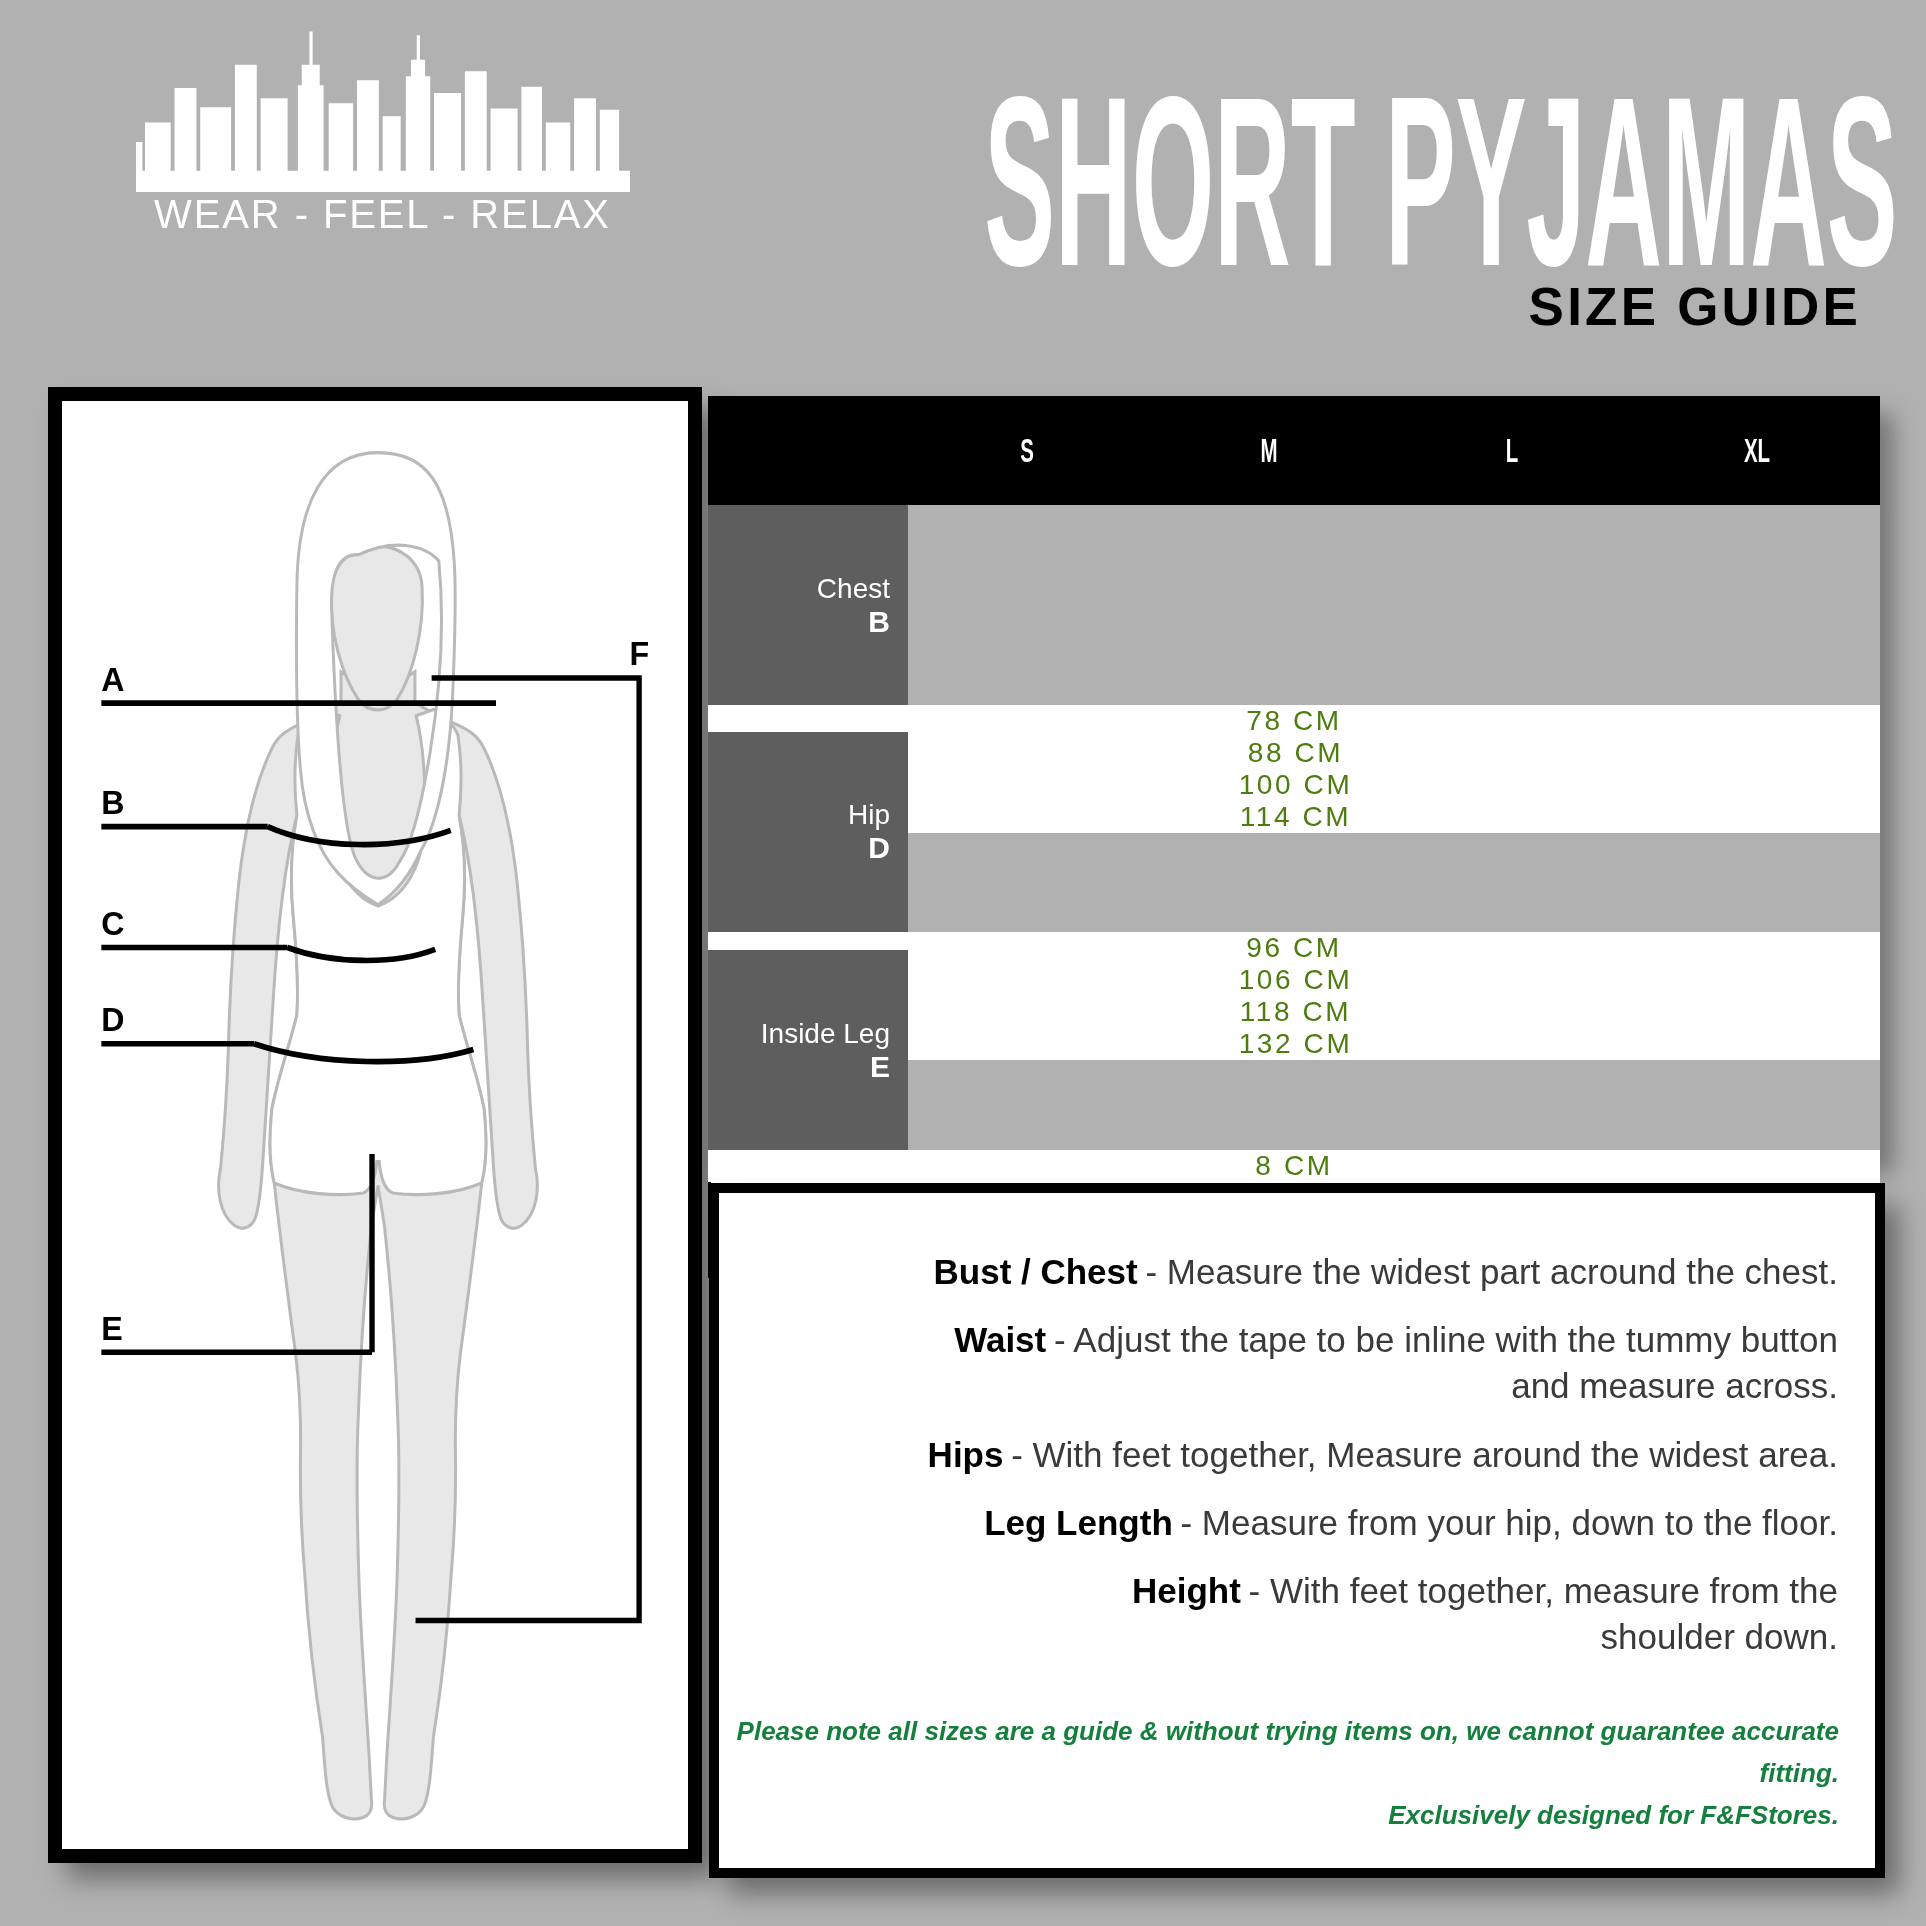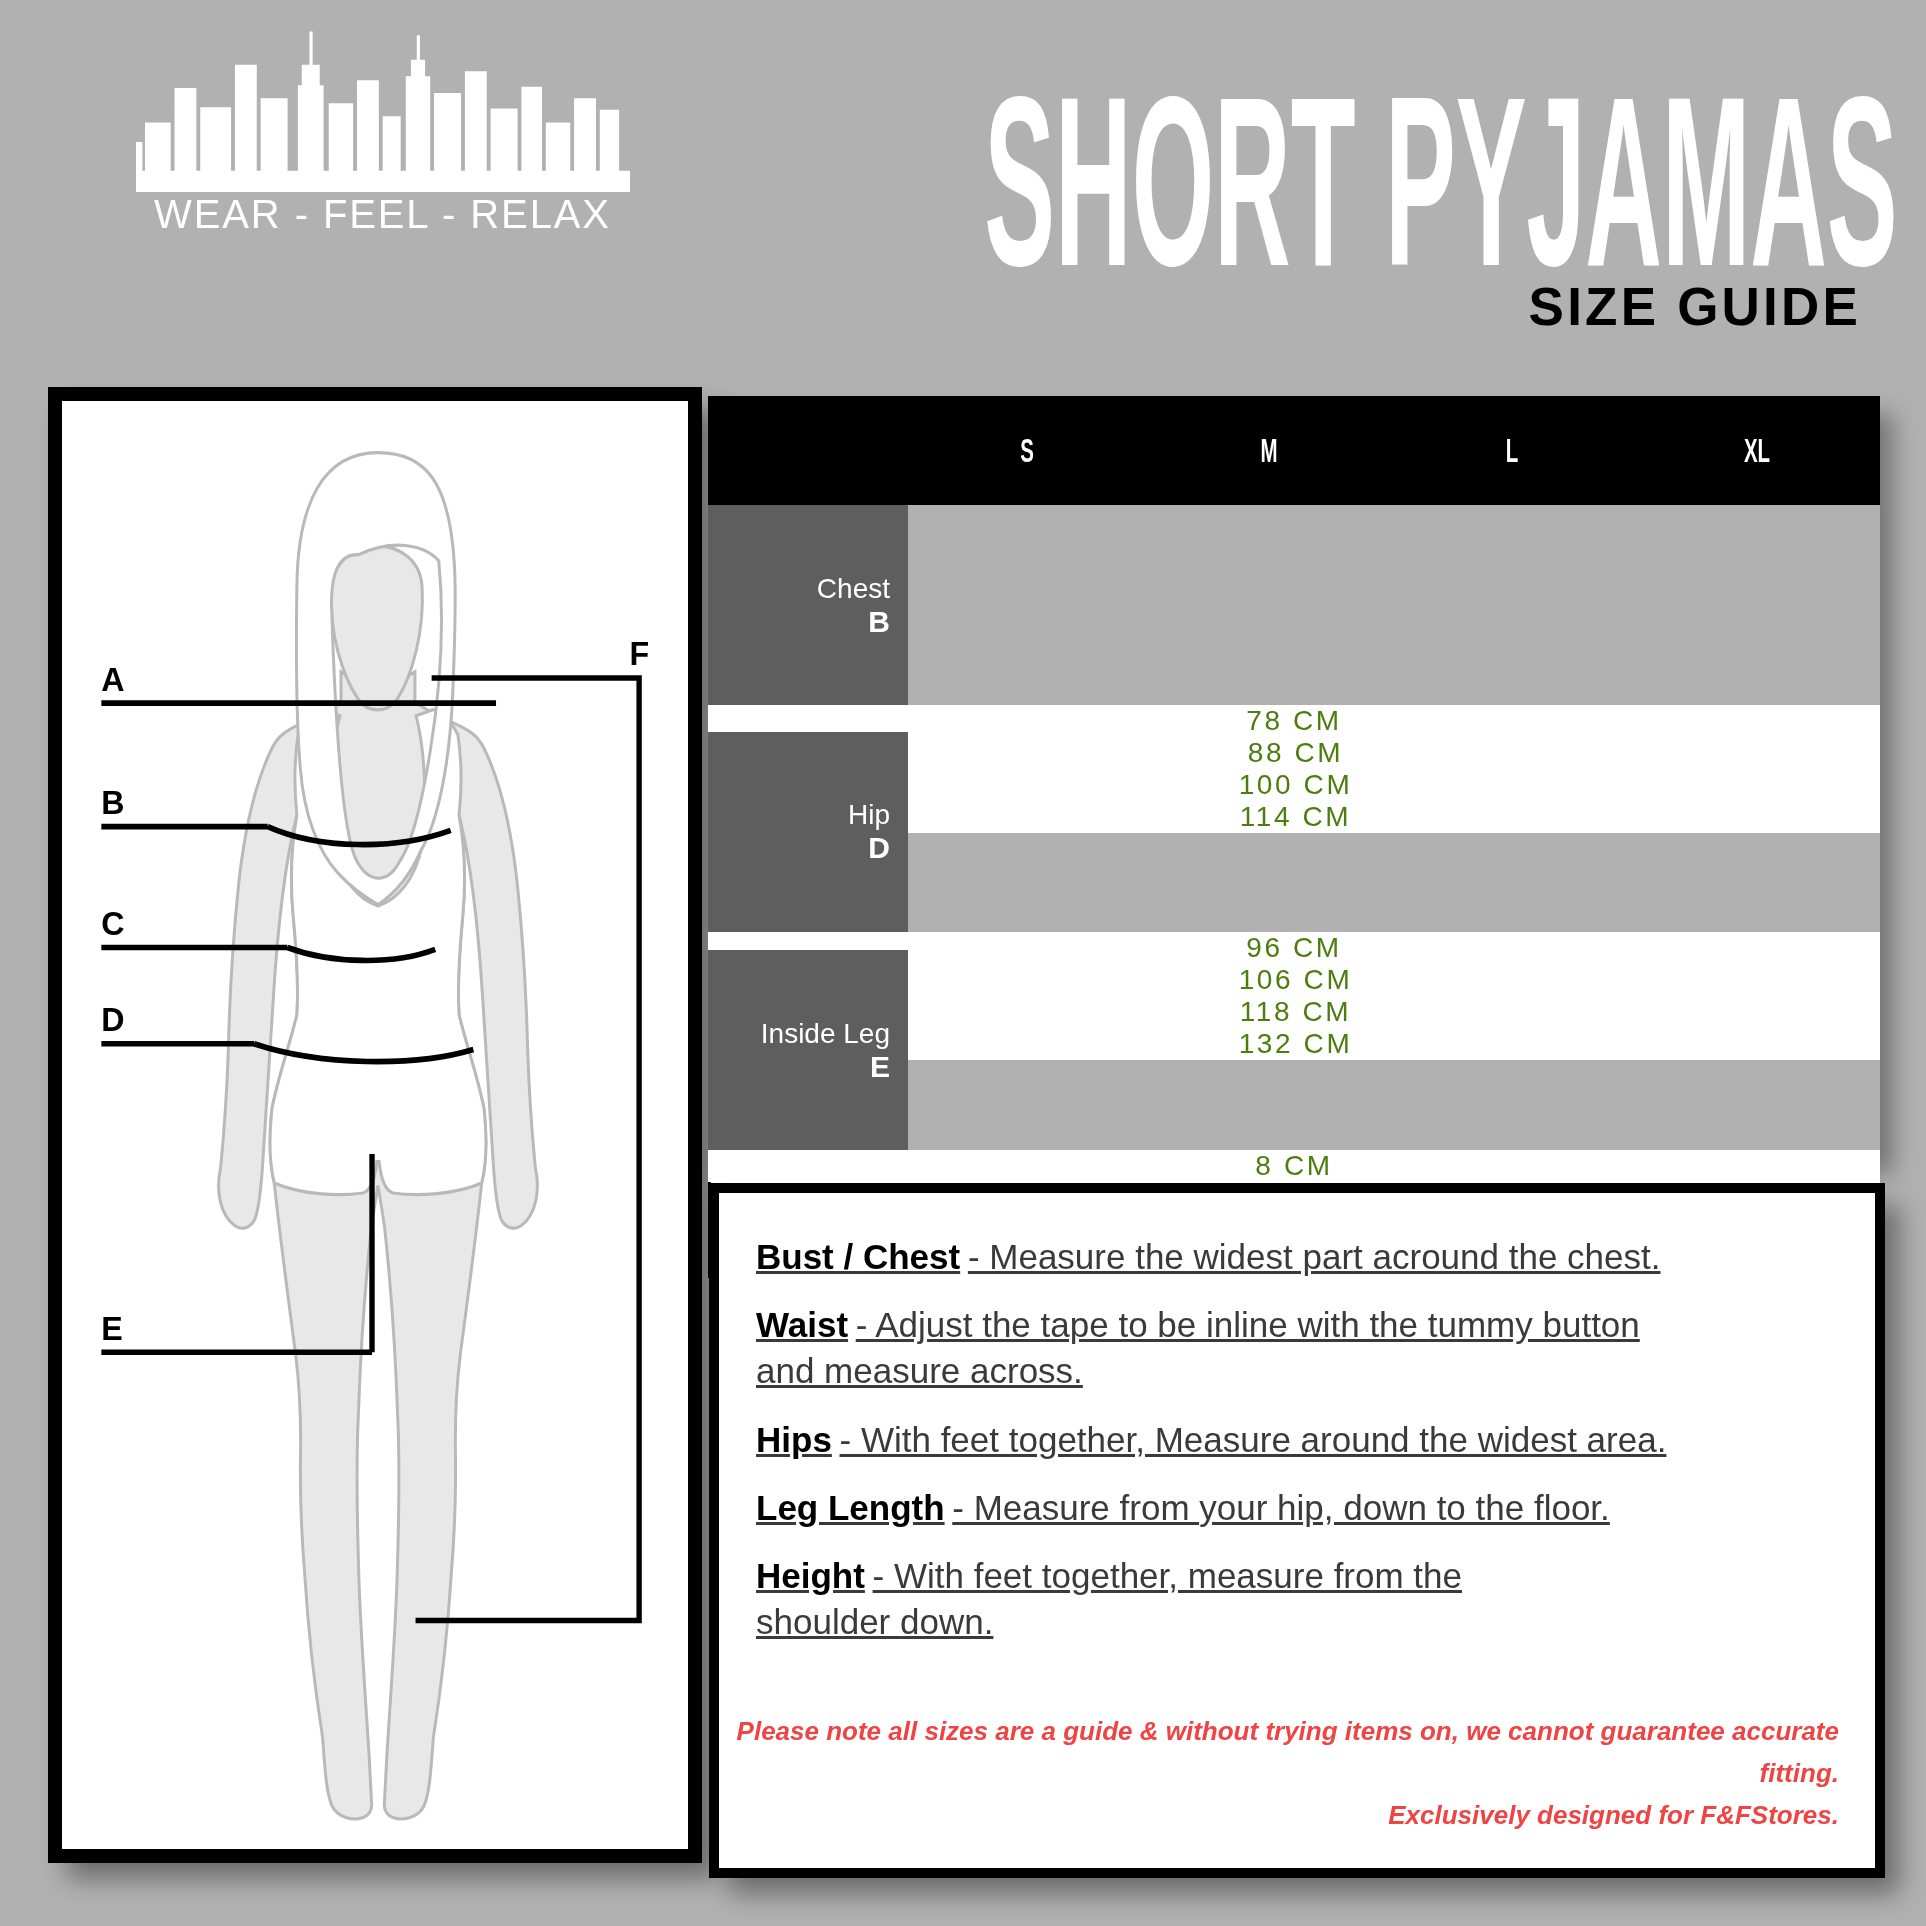--- a/index.html
+++ b/index.html
@@ -53,25 +53,25 @@
            font-size:28px; letter-spacing:2.6px; color:#4d7c0f; border-left:3.2px solid #000; }
   .tcell.first { border-left:none; }
 
   
   .info-box {
     position:absolute; left:709px; top:1183px; width:1176px; height:695px;
     background:#fff; border:10.3px solid #000; box-sizing:border-box;
     box-shadow:16.7px 19px 24.4px -2.6px rgba(0,0,0,0.40);
     padding:41px 37px 0 37px;
   }
-  .instr p { margin:0 0 22px 0; text-align:left; font-size:35px; line-height:1.32; color:#3a3a3a; font-weight:400;text-decoration:underline; }
+  .instr p { margin:15px 0 22px 0; text-align:right; font-size:35px; line-height:1.32; color:#3a3a3a; font-weight:400; }
   .instr b { font-size:35px; color:#000; font-weight:700; }
   .instr .instr-text { margin-left:7.7px; }
   .info-notes { position:absolute; right:36px; bottom:32px; text-align:right;
-                font-size:26px; font-weight:700; font-style:italic; color:#ef4444; line-height:1.62; }
+                font-size:26px; font-weight:700; font-style:italic; color:#15803d; line-height:1.62; }
 </style>
 </head>
 <body>
 
 <div class="canvas">
 
   <div class="logo-wrap">
     <svg class="logo-skyline" viewBox="0 0 769 258" preserveAspectRatio="xMidYMax meet" aria-hidden="true">
       <g fill="#ffffff">
         <path d="M0,180 h10 v45 h-10 z M14,150 h40 v75 h-40 z M60,96 h34 v129 h-34 z

